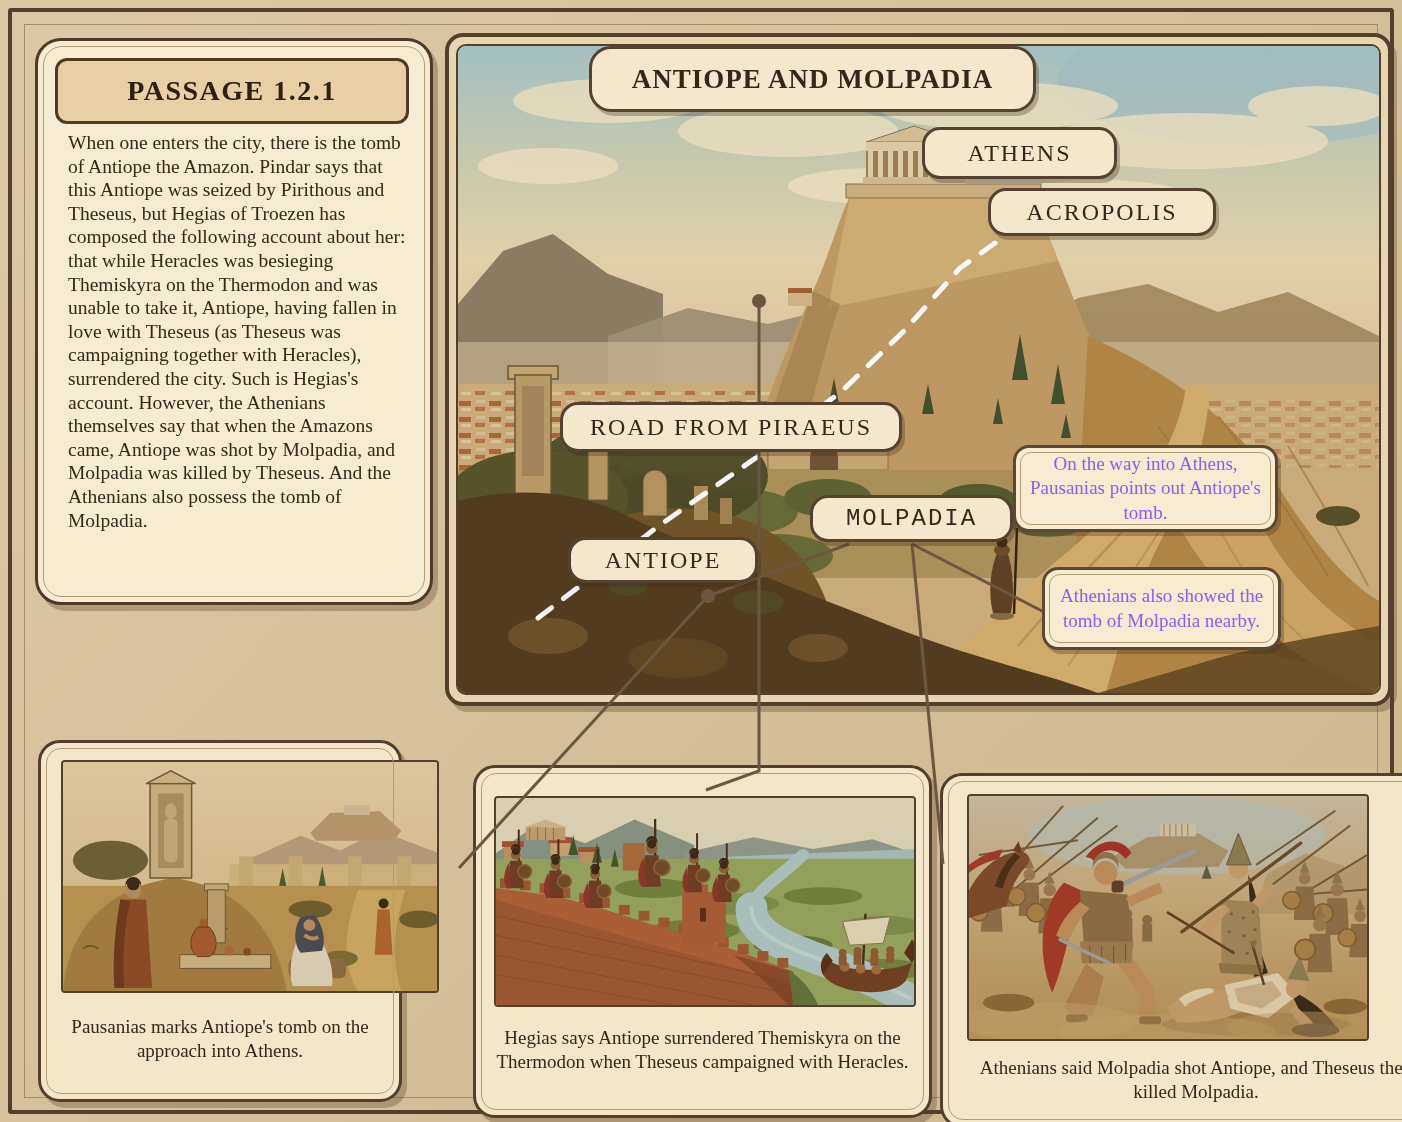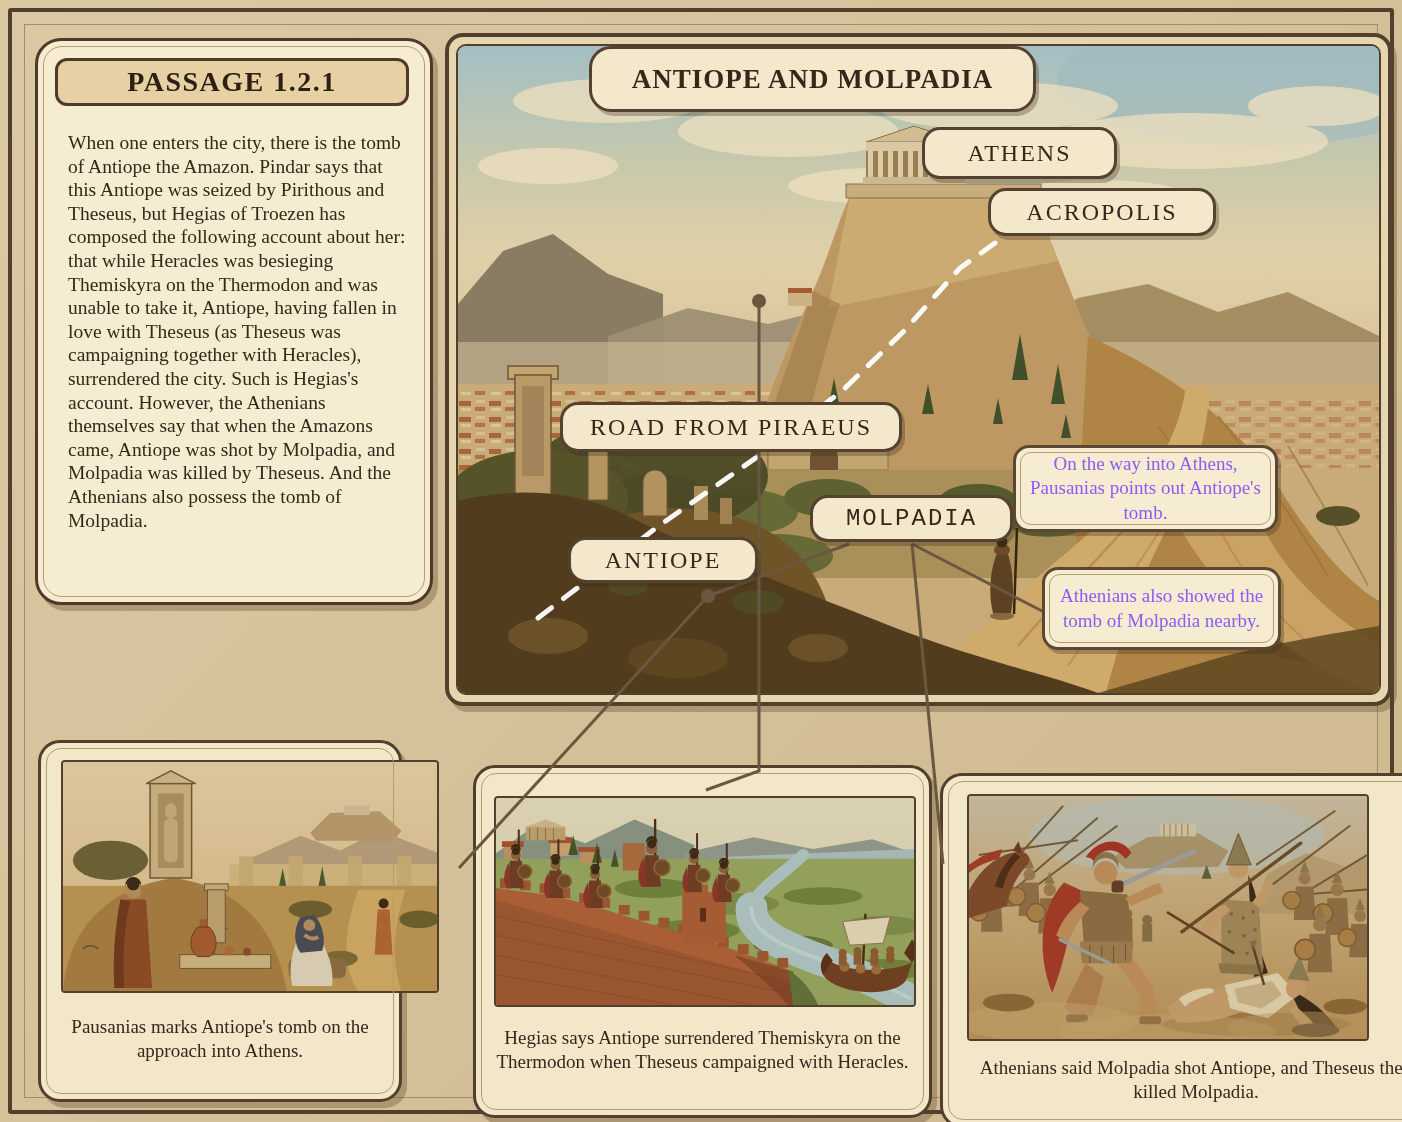--- a/index.html
+++ b/index.html
@@ -16,21 +16,21 @@
 
   
   .passage-panel{
     position:absolute;left:35px;top:38px;width:398px;height:567px;z-index:5;
     background:var(--panel-cream,#f6ecd2);
     border:3px solid #4e3a27;border-radius:26px;
     box-shadow:5px 6px 0 rgba(86,64,37,.32);
   }
   .passage-panel::after{content:"";position:absolute;inset:5px;border:1px solid var(--inner-line,#b59b70);border-radius:19px;pointer-events:none;}
   .passage-header{
-    position:absolute;left:17px;right:21px;top:17px;height:48px;
+    position:absolute;left:17px;right:21px;top:17px;height:66px;
     background:var(--header-tan,#e7d0a3);border:3px solid #4e3a27;border-radius:12px;
     display:flex;align-items:center;justify-content:center;
     font-weight:bold;font-size:28px;letter-spacing:1.5px;color:#2b2013;
   }
   .passage-body{
     position:absolute;left:30px;right:22px;top:90px;
     font-size:19.5px;line-height:1.21;color:#33281a;text-align:left;
   }
 
   

